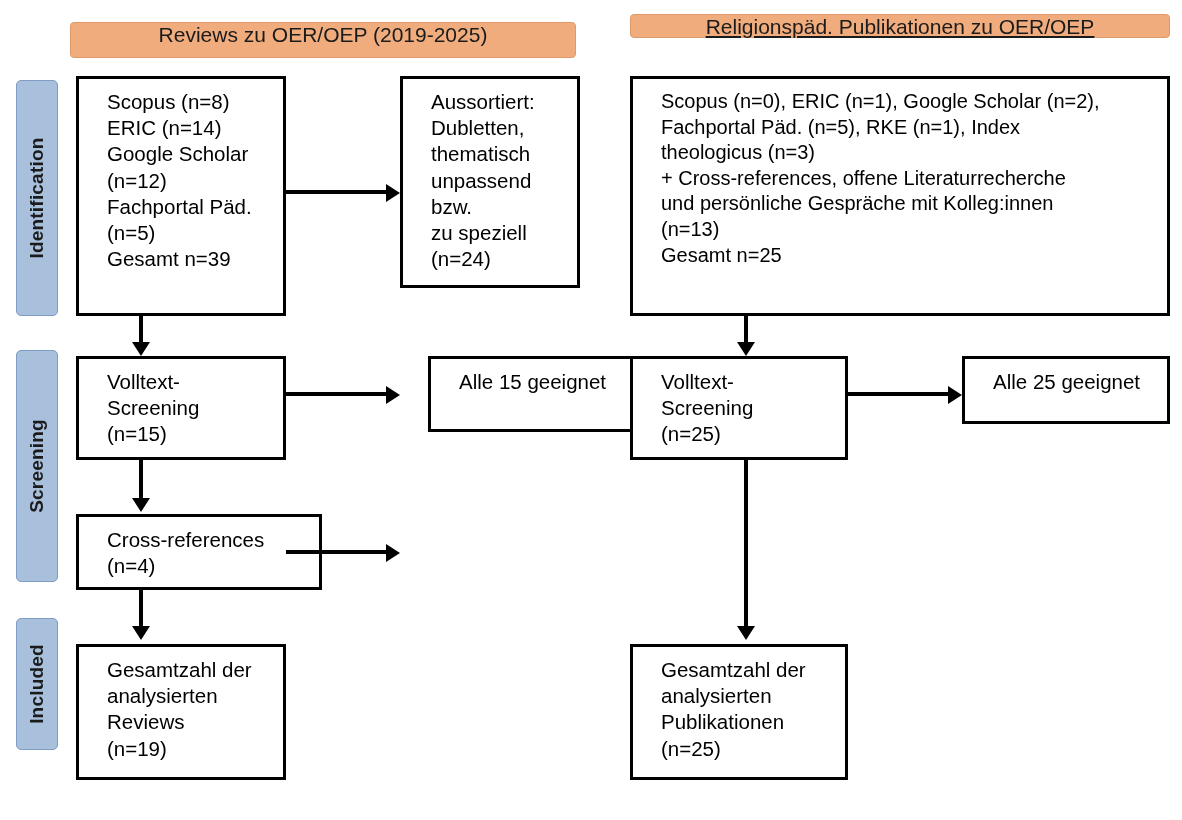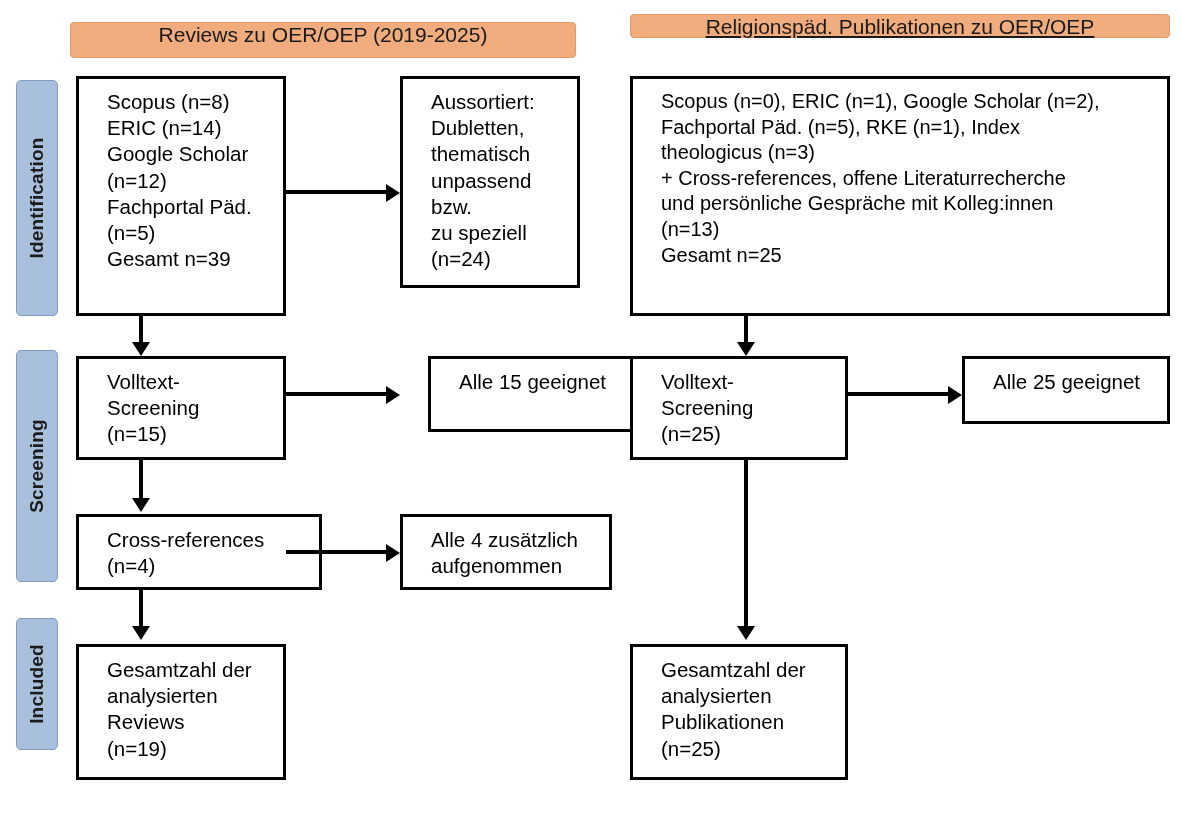--- a/index.html
+++ b/index.html
@@ -124,22 +124,20 @@
 
   <div class="node" style="left:76px; top:356px; width:210px; height:104px;">Volltext-
 Screening
 (n=15)</div>
 
   <div class="node" style="left:400px; top:356px; width:212px; height:76px;margin-left:28px;">Alle 15 geeignet</div>
 
   <div class="node" style="left:76px; top:514px; width:246px; height:76px;">Cross-references
 (n=4)</div>
 
-  <div class="node" style="left:400px; top:514px; width:212px; height:76px;">Alle 4 zusätzlich
-aufgenommen</div>
 
   <div class="node" style="left:76px; top:644px; width:210px; height:136px;">Gesamtzahl der
 analysierten
 Reviews
 (n=19)</div>
 
   <div class="node small" style="left:630px; top:76px; width:540px; height:240px;">Scopus (n=0), ERIC (n=1), Google Scholar (n=2),
 Fachportal Päd. (n=5), RKE (n=1), Index
 theologicus (n=3)
 + Cross-references, offene Literaturrecherche

